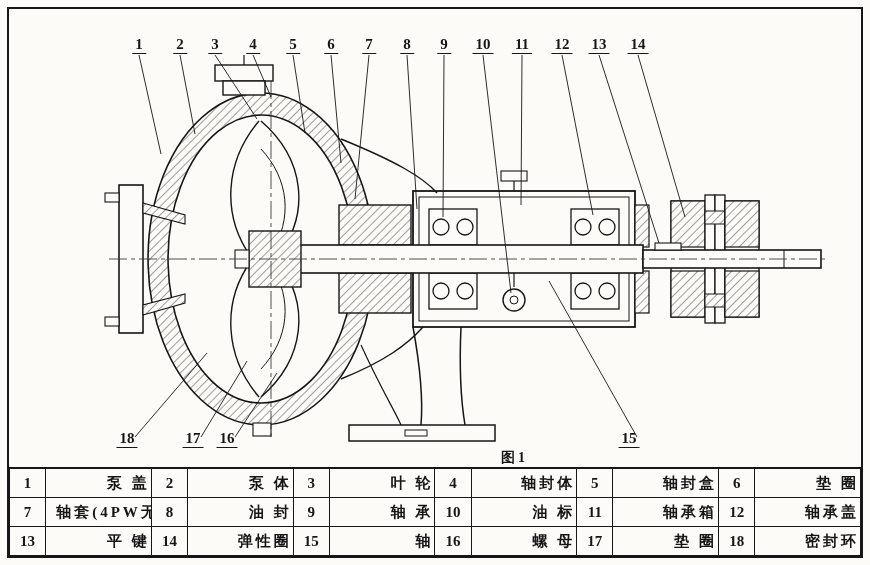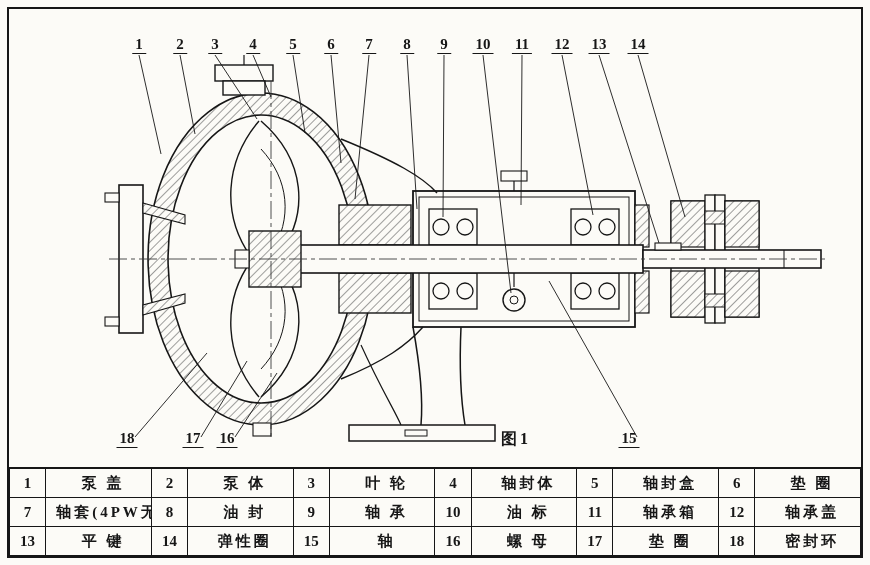--- a/index.html
+++ b/index.html
@@ -17,34 +17,34 @@
   .drawing-area svg{position:absolute;left:0;top:0;}
   .callout{
     position:absolute;transform:translateX(-50%);
     font-size:15px;font-weight:700;line-height:18px;
     border-bottom:1.3px solid #161616;padding:0 3px;
     color:#161616;background:transparent;
   }
   .callout.top{top:26px;}
   .callout.bottom{top:420px;}
   .fig-label{
-    position:absolute;left:492px;top:420px;
-    font-size:16px;font-weight:700;letter-spacing:3px;
+    position:absolute;left:492px;top:440px;
+    font-size:14px;font-weight:700;letter-spacing:3px;
   }
   .parts-table{
     border-collapse:collapse;width:100%;table-layout:fixed;
     border-top:2px solid #161616;background:#fcfbf7;
   }
   .parts-table td{
     border:1.6px solid #161616;height:26px;
     font-weight:700;font-size:15px;color:#161616;
     overflow:hidden;white-space:nowrap;
   }
   .parts-table td.num{text-align:center;}
-  .parts-table td.nm{text-align:center;padding-left:10px;letter-spacing:3px;}
+  .parts-table td.nm{text-align:right;padding-left:10px;letter-spacing:3px;}
   .c-num{width:36px;}
   .c-name{width:105px;}
 </style>
 </head>
 <body>
 
 <div class="sheet">
   <div class="frame">
 
     <div class="drawing-area">

